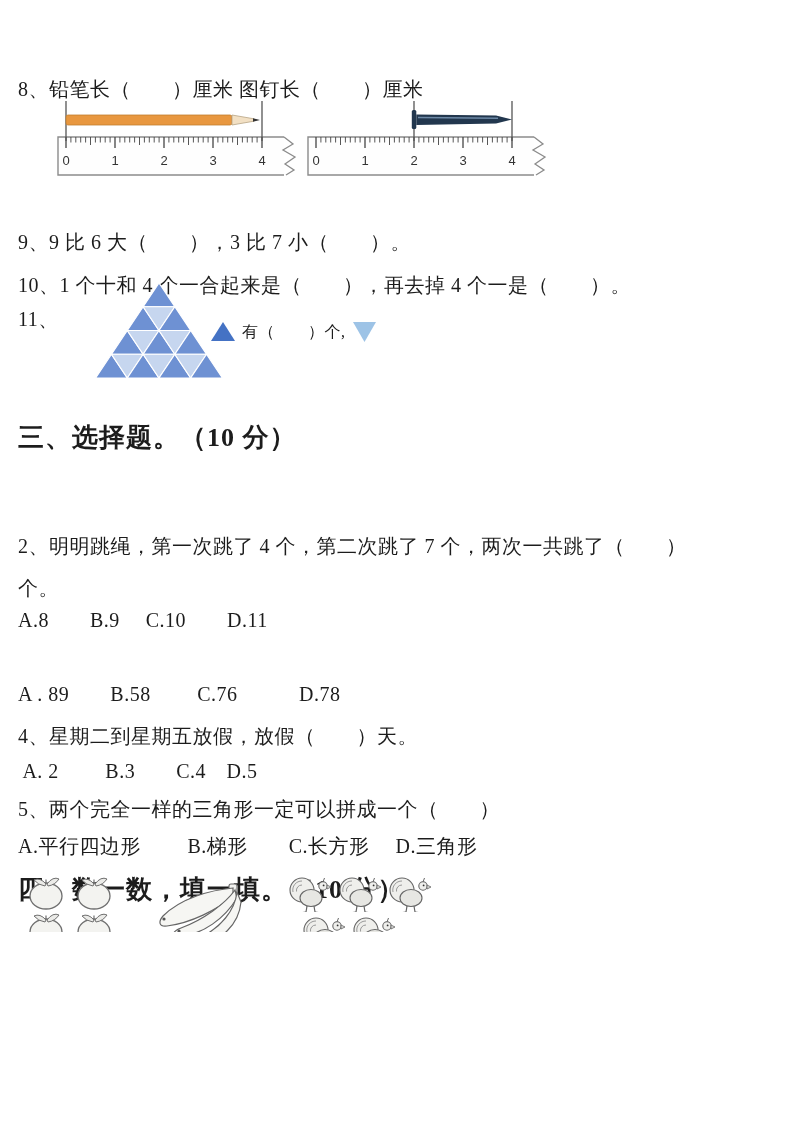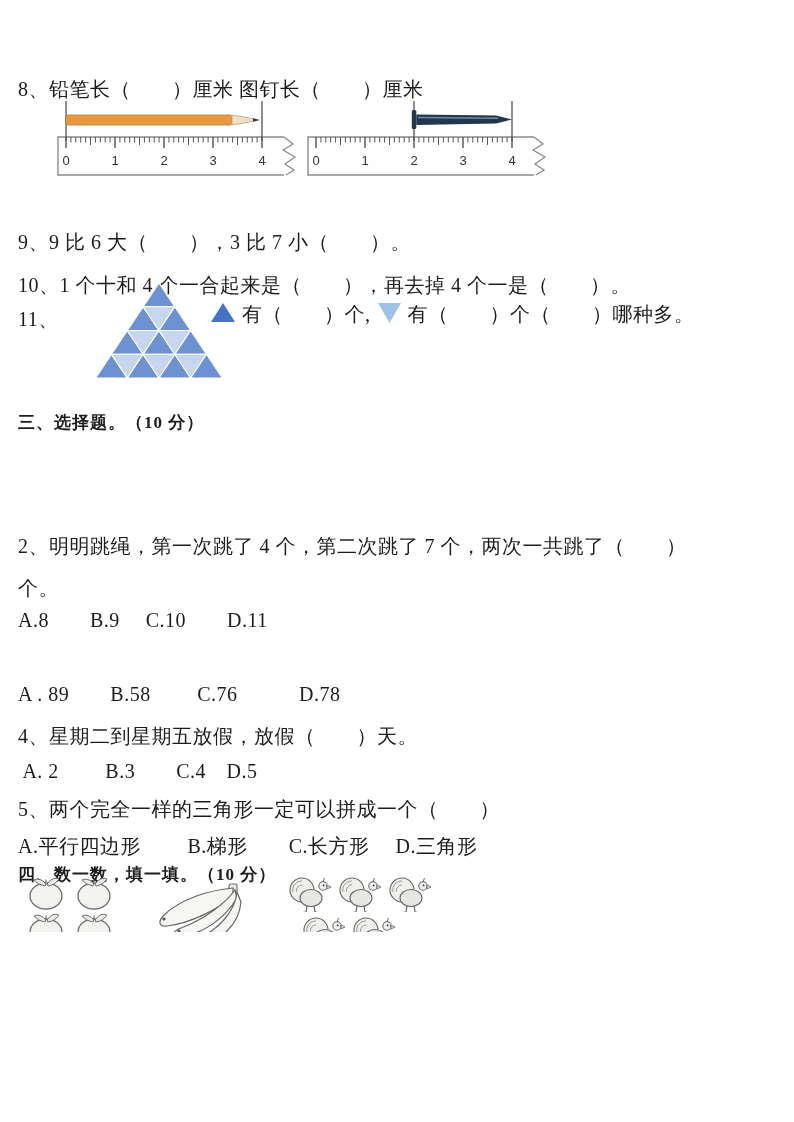--- a/index.html
+++ b/index.html
@@ -1,23 +1,23 @@
 <!DOCTYPE html>
 <html><head>
 <meta charset="utf-8">
 <style>
   html,body{margin:0;padding:0;background:#ffffff;}
   .page{
     position:relative;width:794px;height:932px;background:#ffffff;overflow:hidden;
     font-family:"Liberation Serif","DejaVu Serif",serif;color:#1c1c1c;
   }
   .line{position:absolute;left:18px;font-size:20px;line-height:1.2;white-space:pre;letter-spacing:.5px;}
-  .bold{font-weight:bold;letter-spacing:1px;font-size:17px;}
+  .bold{font-weight:bold;letter-spacing:1px;font-size:26px;}
   .fig{position:absolute;}
-  .q11-legend{position:absolute;left:210px;top:301px;display:flex;align-items:flex-start;gap:6px;font-size:20px;white-space:pre;letter-spacing:.5px;}
+  .q11-legend{position:absolute;left:210px;top:320px;display:flex;align-items:flex-end;gap:6px;font-size:16px;white-space:pre;letter-spacing:.5px;}
   .count-group{position:absolute;display:flex;flex-direction:column;align-items:center;}
   .count-group .items{display:grid;gap:2px 8px;justify-items:center;}
   .count-group .group-label{margin-top:3px;font-size:21px;color:#2a2a2a;}
   .g-bird .items{gap:2px 6px;}
   .g-bird .item:nth-child(n+4){transform:translateX(14px);}
   .g-fish .items{gap:7px 2px;}
   .g-flower .items{gap:4px 10px;}
   .item{display:block;line-height:0;}
   svg{display:block;}
   .defs{position:absolute;width:0;height:0;overflow:hidden;}
@@ -164,21 +164,20 @@
     </svg>
 
   <div class="q11-legend">
     <svg width="26" height="23" viewBox="0 0 26 23">
       <polygon points="13,2 25,21 1,21" fill="#4472c4"></polygon>
     </svg>
     <span>有（　　）个,</span>
     <svg width="25" height="23" viewBox="0 0 25 23">
       <polygon points="1,2 24,2 12.5,22" fill="#9dc3e6"></polygon>
     </svg>
-    <span>有（　　）个（　　）哪种多。</span>
   </div>
 
   <p class="line bold" style="top:396px">三、选择题。（10 分）</p>
   <p class="line" style="top:514px">2、明明跳绳，第一次跳了 4 个，第二次跳了 7 个，两次一共跳了（　　）</p>
   <p class="line" style="top:556px">个。</p>
   <p class="line" style="top:588px">A.8　　B.9　 C.10　　D.11</p>
   <p class="line" style="top:662px">A . 89　　B.58　　 C.76　　　D.78</p>
   <p class="line" style="top:704px">4、星期二到星期五放假，放假（　　）天。</p>
   <p class="line" style="top:739px"> A. 2　　 B.3　　C.4　D.5</p>
   <p class="line" style="top:777px">5、两个完全一样的三角形一定可以拼成一个（　　）</p>

